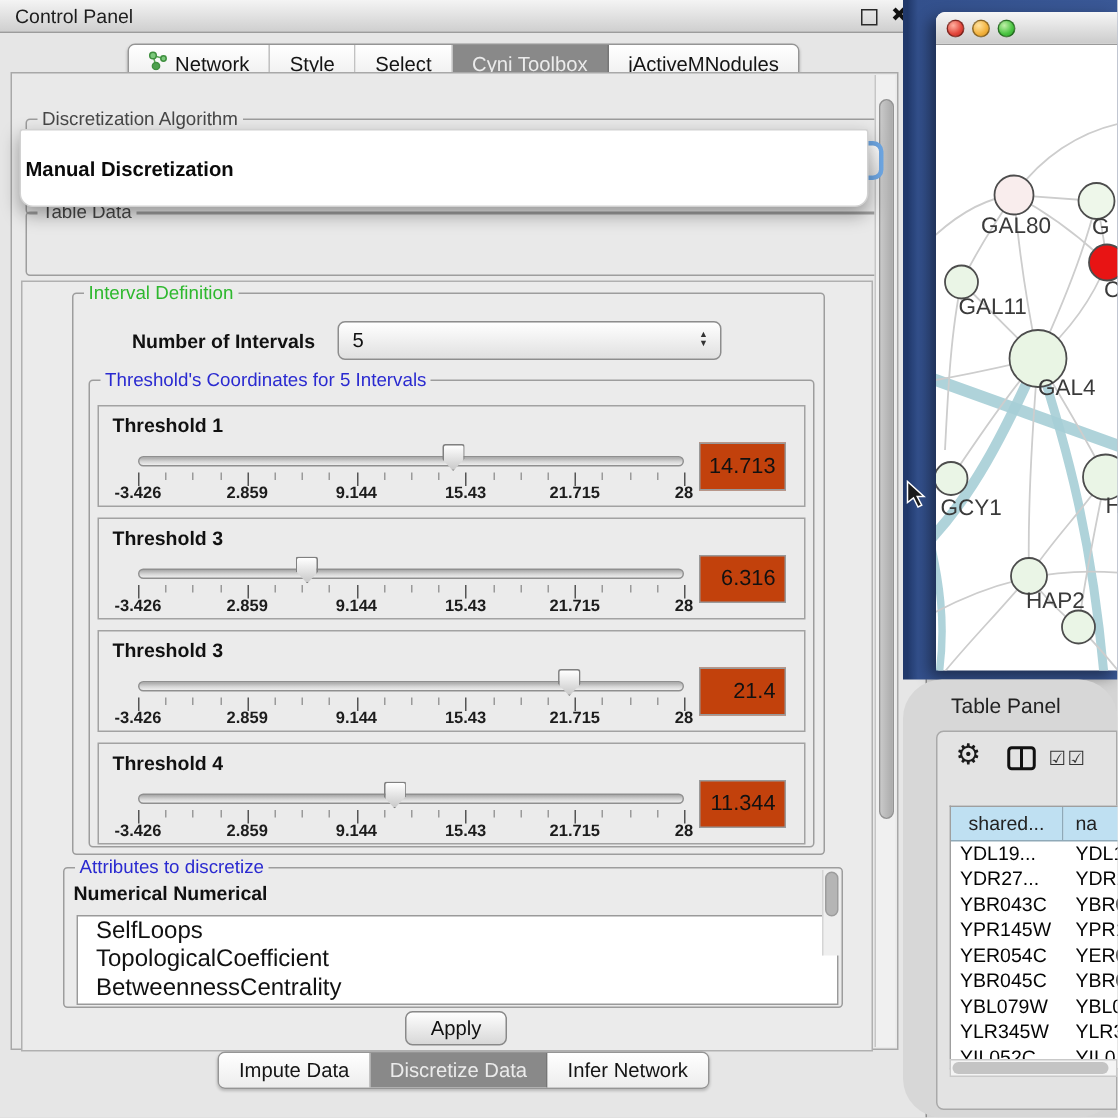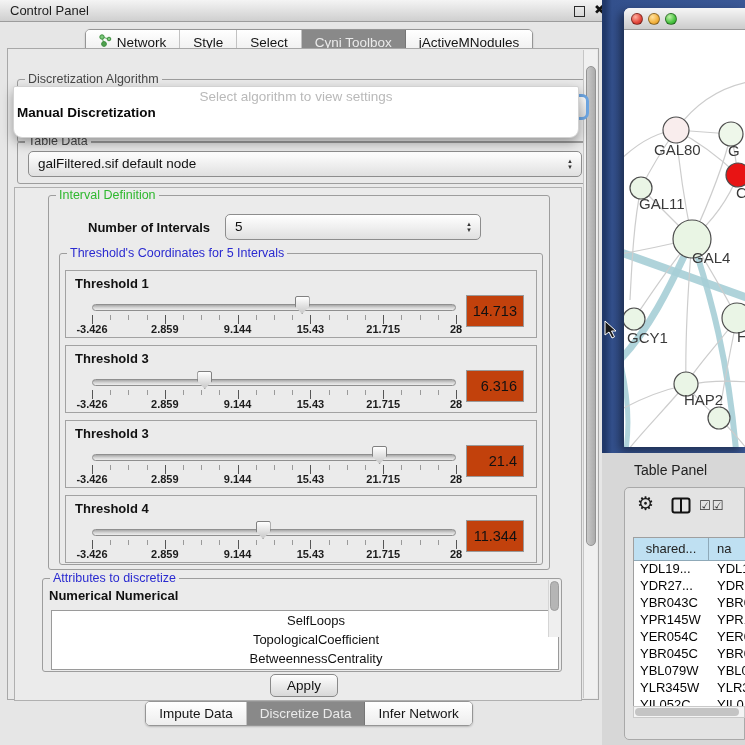--- a/index.html
+++ b/index.html
@@ -48,37 +48,37 @@
   .th-label{position:absolute;left:9px;top:5px;font-weight:bold;font-size:13px;color:#111;}
   .th-track{position:absolute;left:26px;top:33px;width:364px;height:7px;border:1px solid #8f8f8f;border-radius:4px;background:linear-gradient(#a8a8a8,#d6d6d6 55%,#eee);}
   .th-handle{position:absolute;top:25px;width:15px;height:18px;background:linear-gradient(#ffffff,#c9c9c9);border:1px solid #808080;clip-path:polygon(0 0,100% 0,100% 55%,50% 100%,0 55%);border-radius:2px;z-index:5;}
   .tick{position:absolute;width:1px;background:#9a9a9a;top:44px;height:5px;}
   .tick.major{background:#555;height:9px;}
   .tick-lab{position:absolute;top:52px;transform:translateX(-50%);font-size:11px;font-weight:bold;color:#1c1c1c;white-space:nowrap;}
   .th-value{position:absolute;left:400px;top:24px;width:58px;height:32px;background:#c2410c;border:1px solid #999;font-size:14.5px;color:#111;text-align:right;line-height:30px;padding-right:6px;}
 
   
   #attr-list{position:absolute;left:8px;top:31px;width:508px;height:60px;background:#fff;border:1px solid #9a9a9a;overflow:hidden;}
-  .attr-item{font-size:13px;color:#111;padding-left:22px;line-height:19px;white-space:nowrap;text-align:center;}
+  .attr-item{font-size:16px;color:#111;padding-left:12px;line-height:19px;white-space:nowrap;}
   #attr-scroll{position:absolute;right:1px;top:1px;width:12px;height:57px;background:#efefef;border-left:1px solid #d5d5d5;}
   #attr-scroll .thumb{position:absolute;left:1px;top:1px;width:9px;height:30px;background:#b5b5b5;border-radius:5px;border:1px solid #9d9d9d;}
 
   #apply-btn{position:absolute;left:255px;top:486px;width:68px;height:23px;background:linear-gradient(#fefefe,#d8d8d8);border:1px solid #898989;border-radius:5px;font-size:13.5px;color:#111;text-align:center;line-height:21px;}
 
   
   #desktop{position:absolute;left:602px;top:0;width:143px;height:453px;background:linear-gradient(90deg,#20386a 0px,#20386a 3px,#33508c 10px,#3a5896 100%);}
   #net-window{position:absolute;left:624px;top:8px;width:121px;height:439px;background:#fff;border-radius:6px 0 0 2px;box-shadow:-4px 4px 10px rgba(0,0,0,.45);}
   #net-title{position:absolute;left:0;top:0;width:100%;height:22px;background:linear-gradient(#f6f6f6,#cccccc);border-bottom:1px solid #9a9a9a;border-radius:6px 0 0 0;}
   .light{position:absolute;top:5px;width:12px;height:12px;border-radius:50%;border:1px solid rgba(0,0,0,.4);}
   #lt-red{left:7px;background:radial-gradient(circle at 35% 30%,#ffb0a0,#e2453a 60%,#b52c22);}
   #lt-yellow{left:24px;background:radial-gradient(circle at 35% 30%,#ffe2a0,#f2b13c 60%,#cf8f23);}
   #lt-green{left:41px;background:radial-gradient(circle at 35% 30%,#c0f0a8,#48c340 60%,#2f9e2c);}
   #net-canvas{position:absolute;left:0;top:22px;}
 
-  #table-panel-region{position:absolute;left:602px;top:453px;width:143px;height:292px;background:#d7d7d7;}
+  #table-panel-region{position:absolute;left:602px;top:453px;width:143px;height:292px;background:#d7d7d7;border-radius:26px;}
   #tp-title{position:absolute;left:32px;top:9px;font-size:14px;color:#222;}
   #tp-box{position:absolute;left:22px;top:34px;width:121px;height:253px;background:#e3e3e3;border:1px solid #a9a9a9;border-radius:5px 0 0 5px;}
   #gear{position:absolute;left:12px;top:4px;font-size:19px;color:#1a1a1a;}
   #split-ic{position:absolute;left:46px;top:9px;}
   #checks{position:absolute;left:74px;top:10px;font-size:13px;color:#333;letter-spacing:1px;}
   #tp-table{position:absolute;left:8px;top:49px;width:113px;height:176px;background:#fff;border:1px solid #9f9f9f;border-right:none;overflow:hidden;}
   #tp-head{display:flex;height:23px;border-bottom:1px solid #8fa9b8;}
   .hcell{background:#bfe0f2;font-size:13px;color:#222;text-align:center;line-height:22px;overflow:hidden;white-space:nowrap;}
   .hcell.c1{width:75px;border-right:1px solid #8fa9b8;}
   .hcell.c2{flex:1;text-align:left;padding-left:8px;}
@@ -134,33 +134,25 @@
     </div>
 
     <div id="combo-fragment">
       <span class="stepper">
           <span>▲</span>
           <span>▼</span>
         </span>
     </div>
 
     <div id="algo-popup">
-      <div class="hint">Select algorithm to view settings</div>
       <div class="popup-opt b" style="top:18px;">Manual Discretization</div>
     </div>
 
     <div class="group" style="left:9px;top:92px;width:572px;height:43px;text-decoration:underline;">
       <div class="gtitle dark">Table Data</div>
-      <div class="combo" style="left:10px;top:9px;width:554px;height:26px;">
-        <span>galFiltered.sif default node</span>
-        <span class="stepper">
-            <span>▲</span>
-            <span>▼</span>
-          </span>
-      </div>
     </div>
 
     <div id="big-panel">
 
       <div class="group" style="left:33px;top:7px;width:502px;height:375px;">
         <div class="gtitle onlight green">Interval Definition</div>
 
         <div class="boldlab" style="position:absolute;left:39px;top:24px;">Number of Intervals</div>
         <div class="combo" style="left:176px;top:18px;width:256px;height:26px;">
           <span>5</span>

